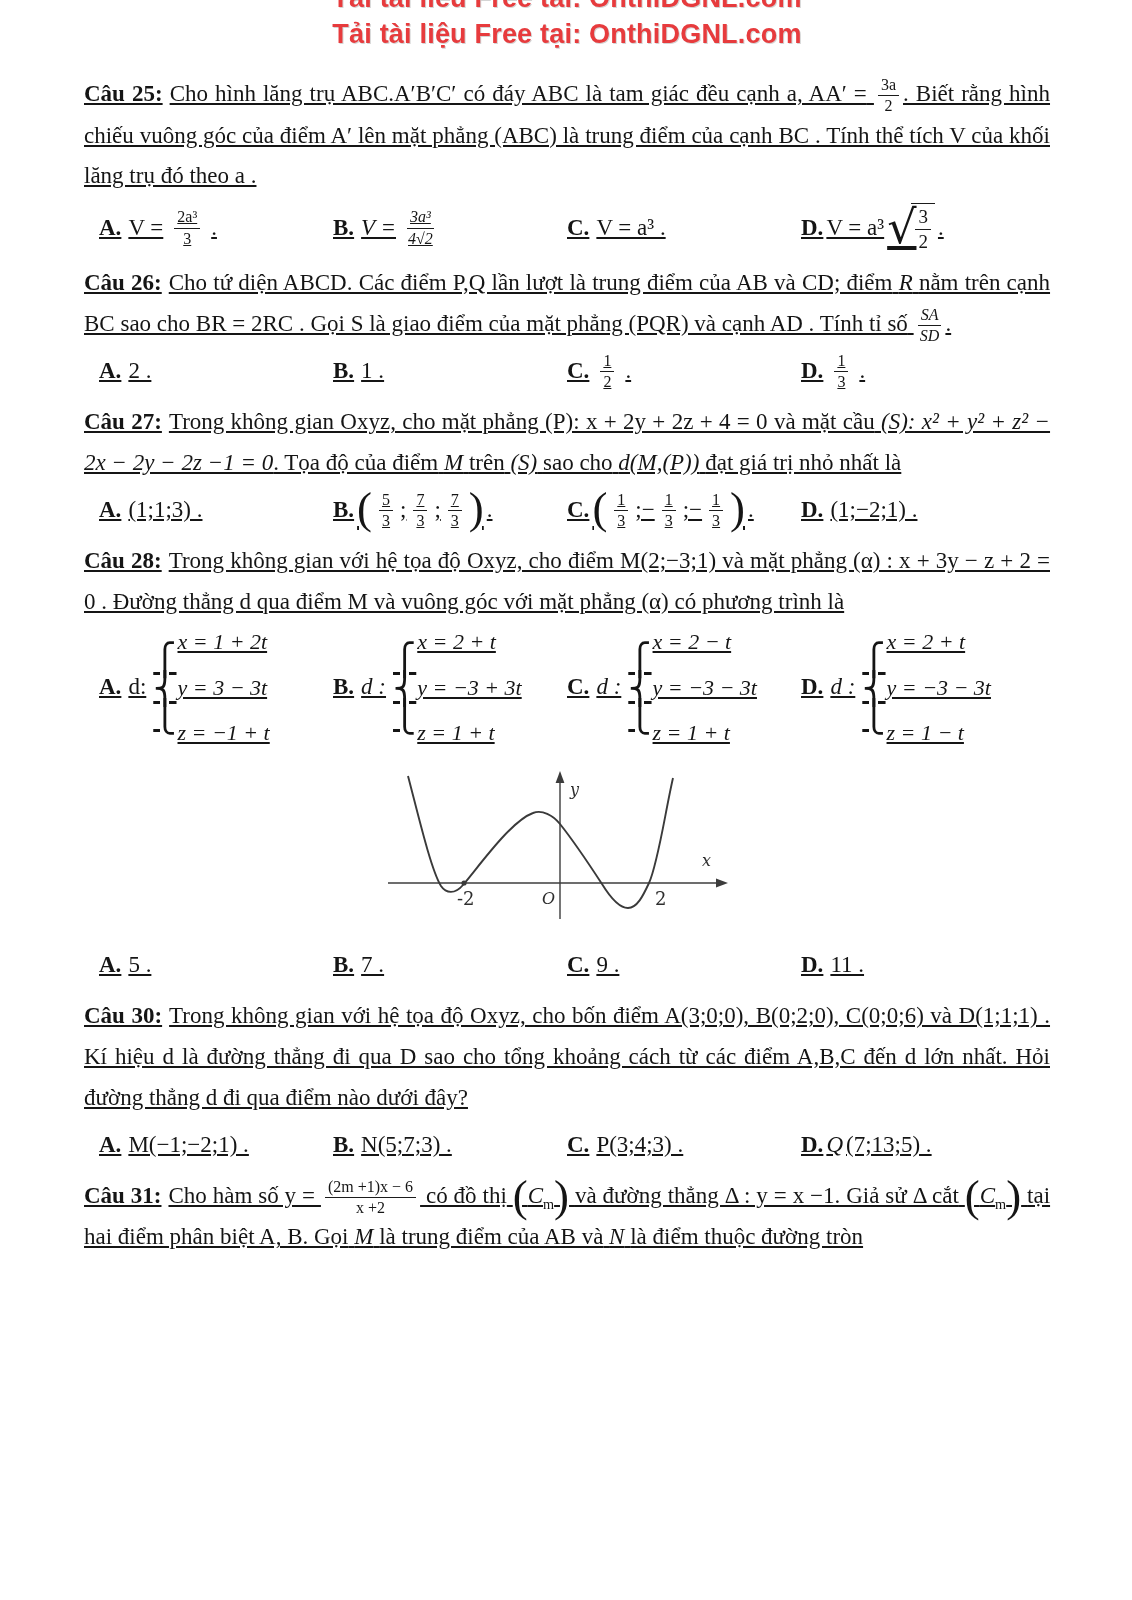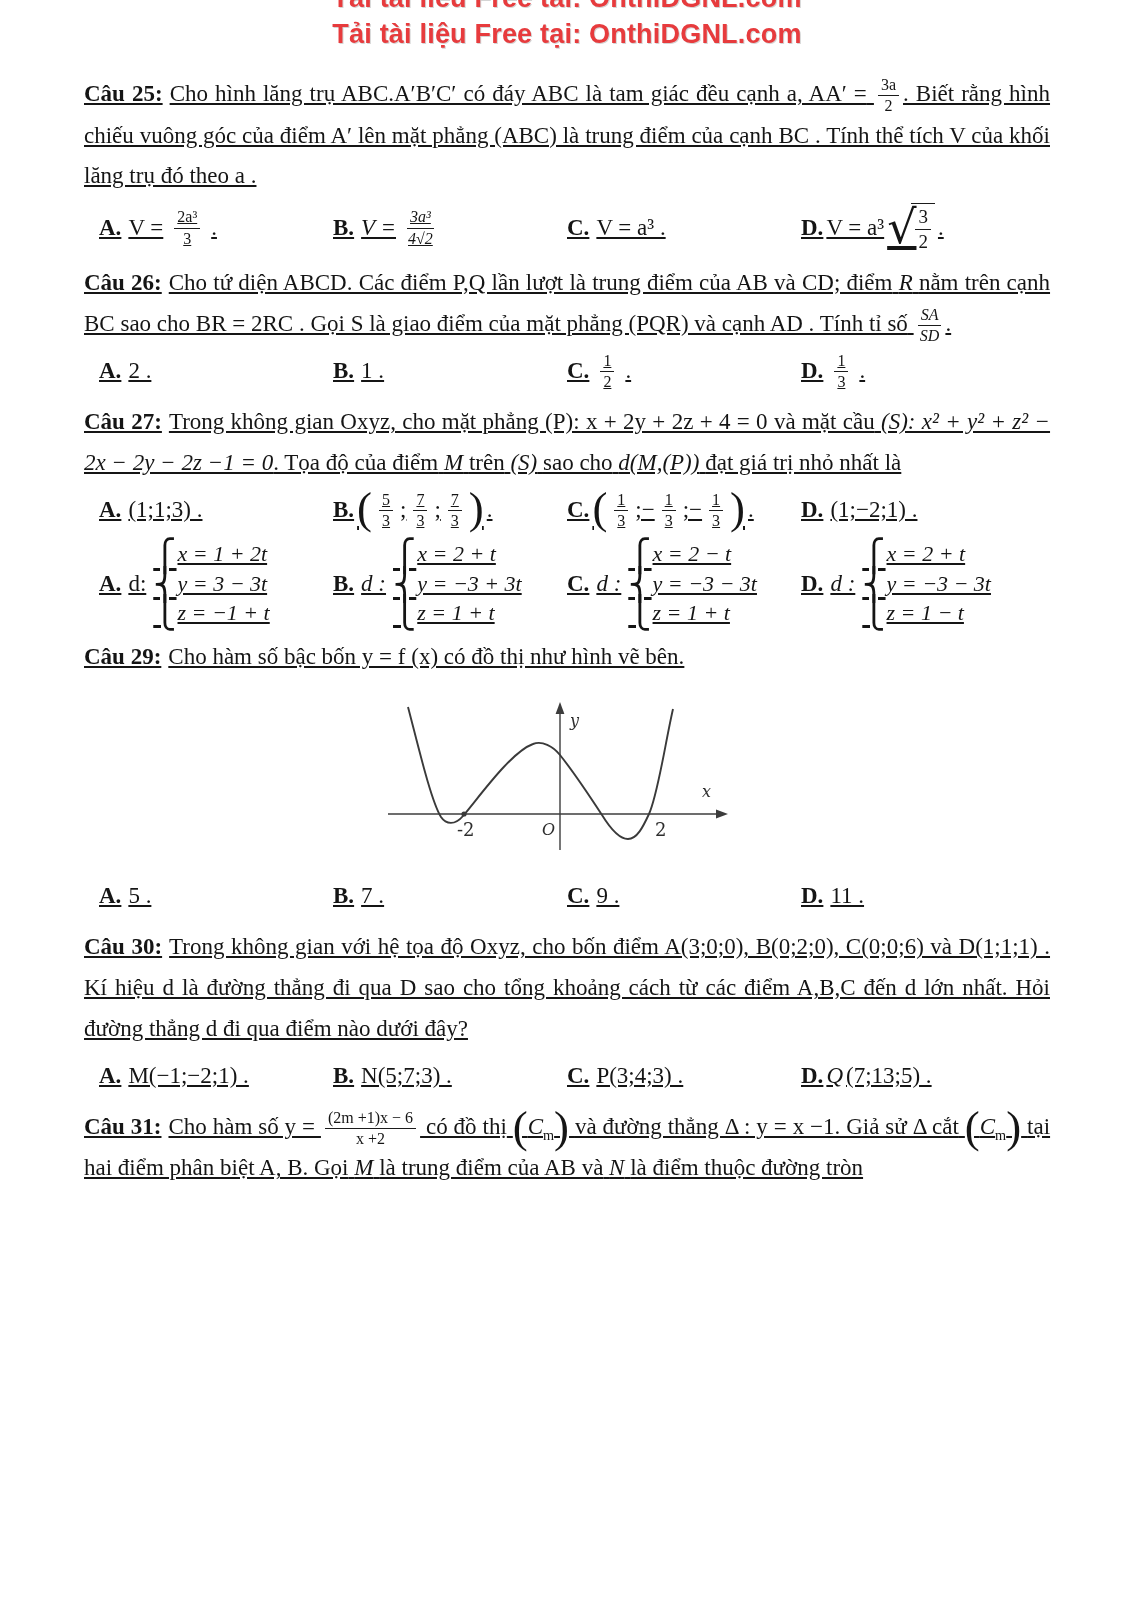--- a/index.html
+++ b/index.html
@@ -42,21 +42,21 @@
   .rsign { font-size:46px; line-height:.78; font-family:"DejaVu Serif", serif; }
   .rbody { border-top:1.6px solid #1b1b1b; margin-left:-5px; padding:2px 4px 0; }
   .rbody .frac { margin:0; font-size:19px; }
   
   .bp { font-size:195%; font-weight:400; line-height:0; vertical-align:middle;
         position:relative; top:-2px; }
   
   .sys { display:inline-flex; align-items:center; }
   .brace { display:flex; flex-direction:column; font-family:"DejaVu Sans", sans-serif;
            font-size:31px; line-height:.93; margin-right:1px; }
-  .eqs { display:flex; flex-direction:column; gap:3px;
+  .eqs { display:flex; flex-direction:column; gap:19px;
          font-style:italic; font-size:22px; line-height:1.22; }
   
   .graph-wrap { display:flex; justify-content:center; margin:22px 12px 24px 0; }
   .graph-wrap svg { display:block; }
   .gtxt { font-family:"DejaVu Serif", serif; font-style:italic;
           font-size:16px; fill:#2e2e2e; }
   .gtick { font-family:"DejaVu Serif", serif; font-size:18px; fill:#2e2e2e; }
 </style>
 </head>
 <body>
@@ -211,20 +211,23 @@
         <span>.</span>
       </span>
       <span class="opt">
         <b class="lbl">D.</b>
         <span>(1;−2;1) .</span>
       </span>
     </div>
   </div>
 
   <div class="q">
+    <p class="para">
+      <b class="qlabel">Câu 28:</b><span>Trong không gian với hệ tọa độ  Oxyz,  cho điểm  M(2;−3;1)  và mặt phẳng  (α) :  x + 3y − z + 2 = 0 . Đường thẳng  d  qua điểm  M  và vuông góc với mặt phẳng  (α)  có phương trình là</span>
+    </p>
     <div class="opts">
       <span class="opt">
         <b class="lbl">A.</b>
         <span>d:</span>
         <span class="sys">
           <span class="brace">
               <span>⎧</span>
               <span>⎨</span>
               <span>⎩</span>
             </span>
@@ -280,23 +283,20 @@
             <span>x = 2 + t</span>
             <span>y = −3 − 3t</span>
             <span>z = 1 − t</span>
           </span>
         </span>
       </span>
     </div>
   </div>
 
   <div class="q">
-    <p class="para">
-      <b class="qlabel">Câu 29:</b><span>Cho hàm số bậc bốn  y = f (x)  có đồ thị như hình vẽ bên.</span>
-    </p>
     <div class="graph-wrap">
       <svg width="354" height="152" viewBox="0 0 354 152">
 
         <g>
           <line x1="4" y1="114" x2="336" y2="114" stroke="#3c3c3c" stroke-width="1.4"></line>
           <polygon points="344,114 332,109.6 332,118.4" fill="#3c3c3c"></polygon>
         </g>
 
         <g>
           <line x1="176" y1="150" x2="176" y2="10" stroke="#3c3c3c" stroke-width="1.4"></line>

